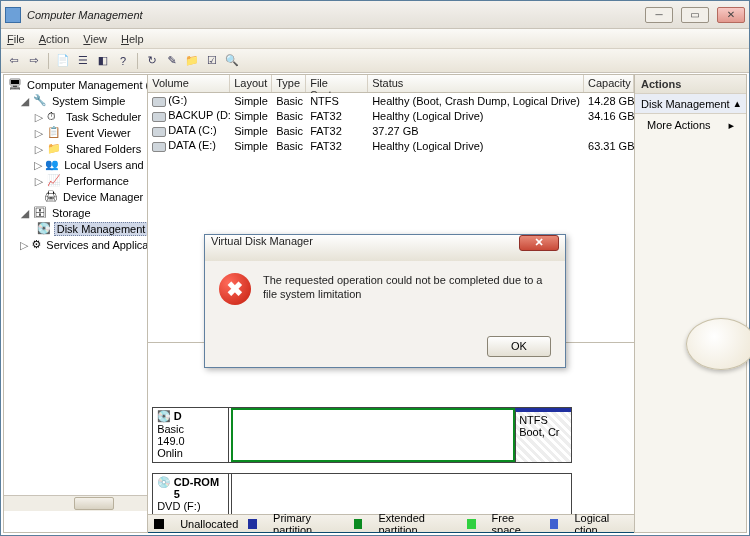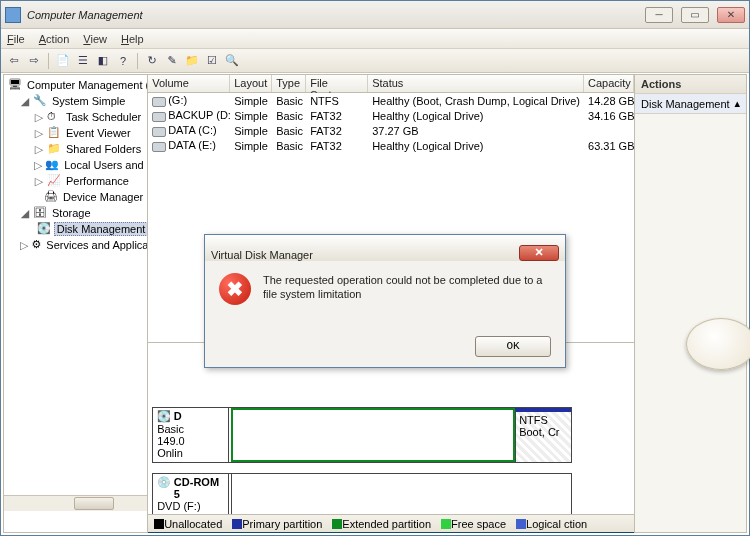--- a/index.html
+++ b/index.html
@@ -35,37 +35,37 @@
   .diskarea { flex:1; background:#fff; border-top:1px solid #c2bcae; position:relative; overflow:hidden; }
   .diskblock { position:absolute; left:4px; border:1px solid #444; }
   .diskblock.d0 { top:64px; width:420px; height:56px; }
   .diskblock.d1 { top:130px; width:420px; height:56px; }
   .dinfo { float:left; width:76px; height:100%; border-right:1px solid #444; padding:2px 4px; background:#fff; }
   .dparts { margin-left:78px; height:100%; display:flex; }
   .part { border-left:1px solid #444; padding:2px 3px; font-size:10px; position:relative; }
   .part.ntfs { border-top:4px solid #2030a0; background:repeating-linear-gradient(45deg,#eee,#eee 3px,#fff 3px,#fff 6px); }
   .part.ext { border:2px solid #0a8a20; }
   .legend { position:absolute; left:0; right:0; bottom:0; height:18px; background:linear-gradient(#f4f1ea,#e8e4d8); border-top:1px solid #c2bcae; display:flex; align-items:center; padding:0 6px; gap:10px; }
-  .lg { display:flex; align-items:center; gap:0; }
+  .lg { display:flex; align-items:center; gap:16px; }
   .sw { width:10px; height:10px; }
   .actionpane { width:140px; border:1px solid #c2bcae; background:#f7f5ef; }
   .aphdr { background:linear-gradient(#f2efe8,#e6e2d6); padding:3px 6px; border-bottom:1px solid #d6d0c4; font-weight:bold; color:#333; }
   .aprow { background:#e9edf5; padding:3px 6px; border-bottom:1px solid #d6d0c4; display:flex; justify-content:space-between; align-items:center; }
   .aprow2 { padding:5px 12px; display:flex; justify-content:space-between; }
   .hscroll { height:16px; background:#f0ede5; border-top:1px solid #c9c3b8; position:relative; }
   .hthumb { position:absolute; left:70px; width:40px; top:1px; bottom:1px; background:linear-gradient(#f4f1ea,#d8d2c2); border:1px solid #b8b09c; border-radius:2px; }
   .dialog { position:absolute; left:204px; top:234px; width:362px; height:134px; background:#f4f2ee; border:1px solid #6080a0; box-shadow:2px 2px 6px rgba(0,0,0,.3); }
-  .dlgtb { height:26px; background:linear-gradient(#fefefe,#e6e2d6); display:flex; align-items:flex-end; padding:0 6px; }
+  .dlgtb { height:26px; background:linear-gradient(#fefefe,#e6e2d6); display:flex; align-items:flex-start; padding:0 6px; }
   .dlgtb .t { flex:1; color:#222; }
   .dlgclose { width:40px; height:16px; background:linear-gradient(#e88a78,#c84a38); border:1px solid #903028; border-radius:3px; text-align:center; color:#fff; font-weight:bold; line-height:13px; }
   .dlgbody { padding:12px 14px; display:flex; gap:12px; }
   .erricon { width:32px; height:32px; border-radius:50%; background:radial-gradient(circle at 30% 30%, #ff6a5a, #c41e0e); display:flex; align-items:center; justify-content:center; color:#fff; font-size:20px; font-weight:bold; flex:0 0 auto; }
   .dlgmsg { color:#222; line-height:14px; }
   .dlgbtns { position:absolute; right:14px; bottom:10px; }
-  .okbtn { width:76px; height:21px; background:linear-gradient(#fefefe,#e4e0d4); border:1px solid #8a8474; border-radius:3px; text-align:center; line-height:19px;font-family:Liberation Mono, monospace; }
+  .okbtn { width:64px; height:21px; background:linear-gradient(#fefefe,#e4e0d4); border:1px solid #8a8474; border-radius:3px; text-align:center; line-height:19px; }
   .gadget { position:absolute; right:-6px; top:318px; width:70px; height:52px; background:radial-gradient(circle at 40% 35%,#fff,#ece4d0); border-radius:50%; border:1px solid #c8c0a8; box-shadow:0 2px 4px rgba(0,0,0,.25); }
   .disk-icon { width:14px; height:10px; background:#cfd6dc; border:1px solid #888; border-radius:2px; display:inline-block; vertical-align:middle; margin-right:2px; }
 </style>
 </head>
 <body>
 
 <div class="window">
   <div class="titlebar">
     <span class="ticon"></span>
     <span class="title">Computer Management</span>
@@ -260,20 +260,24 @@
         </div>
       </div>
     </div>
 
     <div class="actionpane">
       <div class="aphdr">Actions</div>
       <div class="aprow">
           <span>Disk Management</span>
           <span>▴</span>
         </div>
+      <div class="aprow2">
+          <span>More Actions</span>
+          <span>▸</span>
+        </div>
     </div>
   </div>
 </div>
 
 <div class="dialog">
   <div class="dlgtb">
     <span class="t">Virtual Disk Manager</span>
     <span class="dlgclose">✕</span>
   </div>
   <div class="dlgbody">

